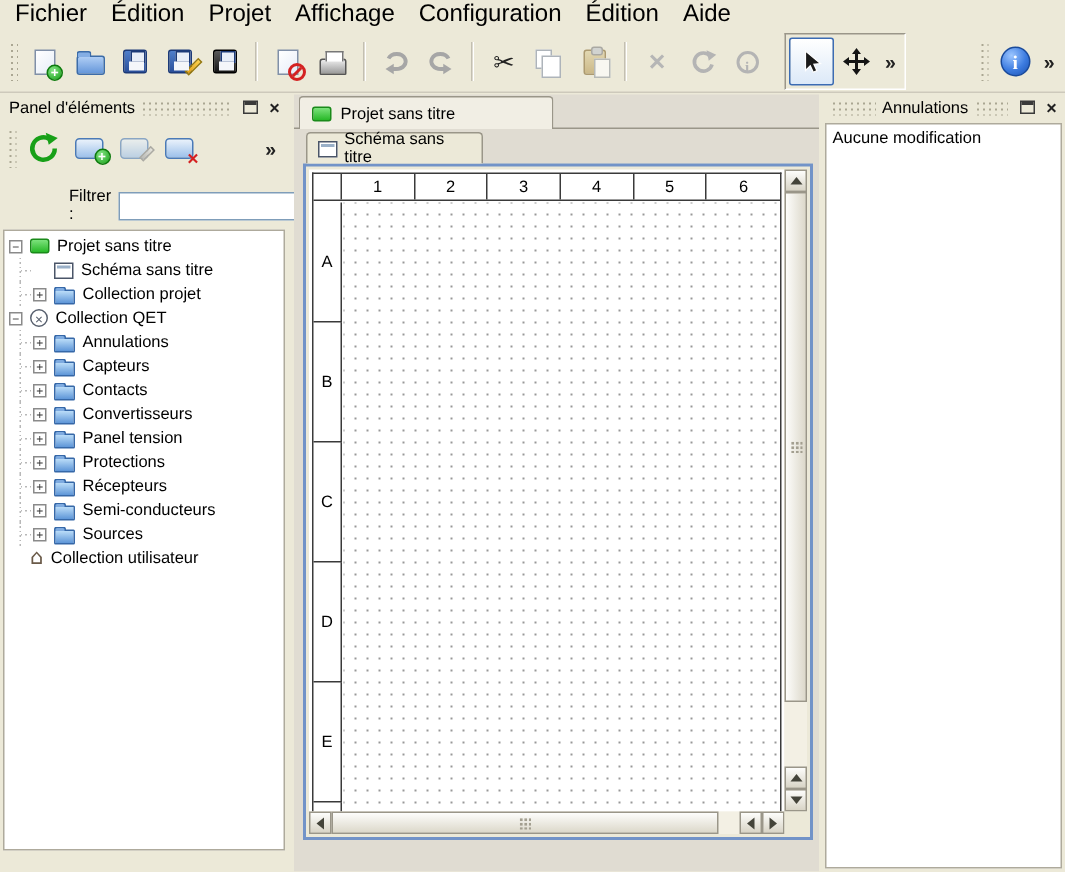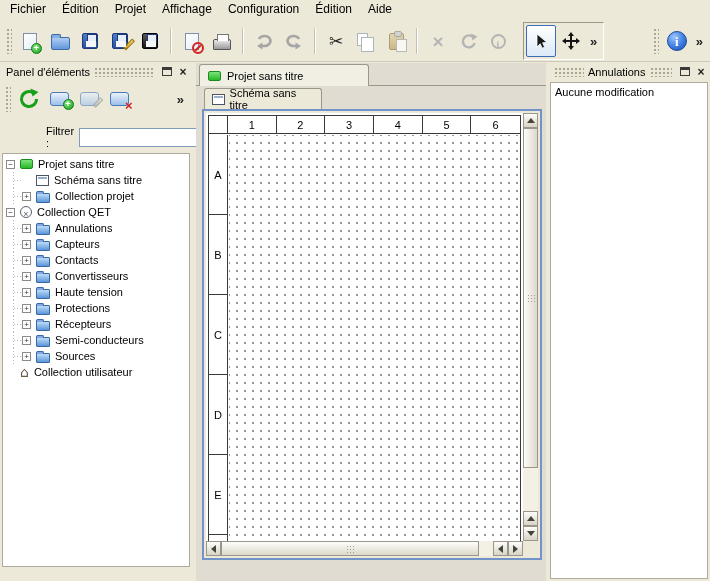--- a/index.html
+++ b/index.html
@@ -7,21 +7,21 @@
   body {
     position:relative;
     background:#ece9d8;
     font-family:"Liberation Sans", sans-serif;
     font-size:11px;
     color:#000;
   }
 
   
   .menubar { position:absolute; left:0; top:0; width:710px; height:21px;
-             display:flex; align-items:flex-start; padding-left:2px; font-size:12px; }
+             display:flex; align-items:flex-end; padding-left:2px; font-size:16px; }
   .mi { padding:2px 8px; cursor:default; }
 
   
   .toolbar { position:absolute; left:0; top:21px; width:710px; height:41px;
              display:flex; align-items:center; border-bottom:1px solid #cdc9bb; padding:0 3px; }
   .grip { width:6px; height:26px; margin:0 3px;
           background-image:radial-gradient(#aaa692 34%, transparent 35%);
           background-size:4px 4px; }
   .tbtn { width:30px; height:32px; border:none; background:transparent;
           display:flex; align-items:center; justify-content:center; position:relative; padding:0; }
@@ -401,21 +401,21 @@
     <div class="trow">
       <span class="ind"></span>
       <span class="exp plus"></span>
       <span class="ticon t-folder"></span>
       <span class="tlabel">Convertisseurs</span>
     </div>
     <div class="trow">
       <span class="ind"></span>
       <span class="exp plus"></span>
       <span class="ticon t-folder"></span>
-      <span class="tlabel">Haute tension</span>
+      <span class="tlabel">Panel tension</span>
     </div>
     <div class="trow">
       <span class="ind"></span>
       <span class="exp plus"></span>
       <span class="ticon t-folder"></span>
       <span class="tlabel">Protections</span>
     </div>
     <div class="trow">
       <span class="ind"></span>
       <span class="exp plus"></span>

